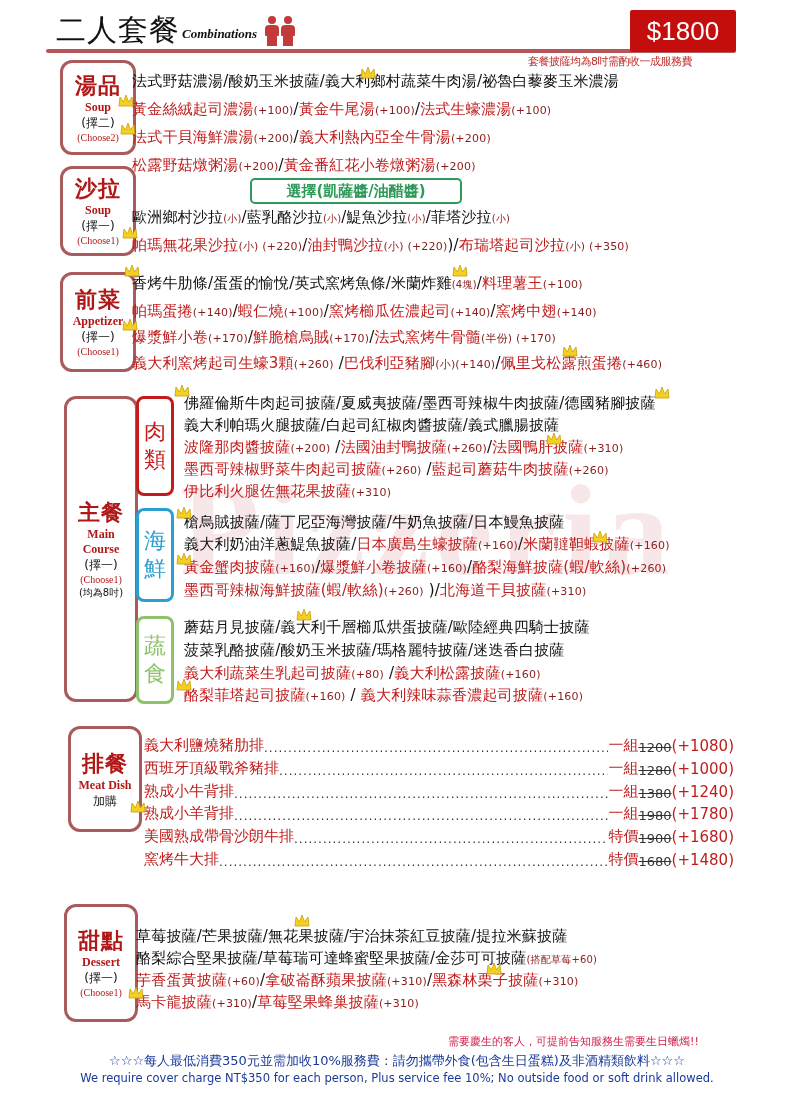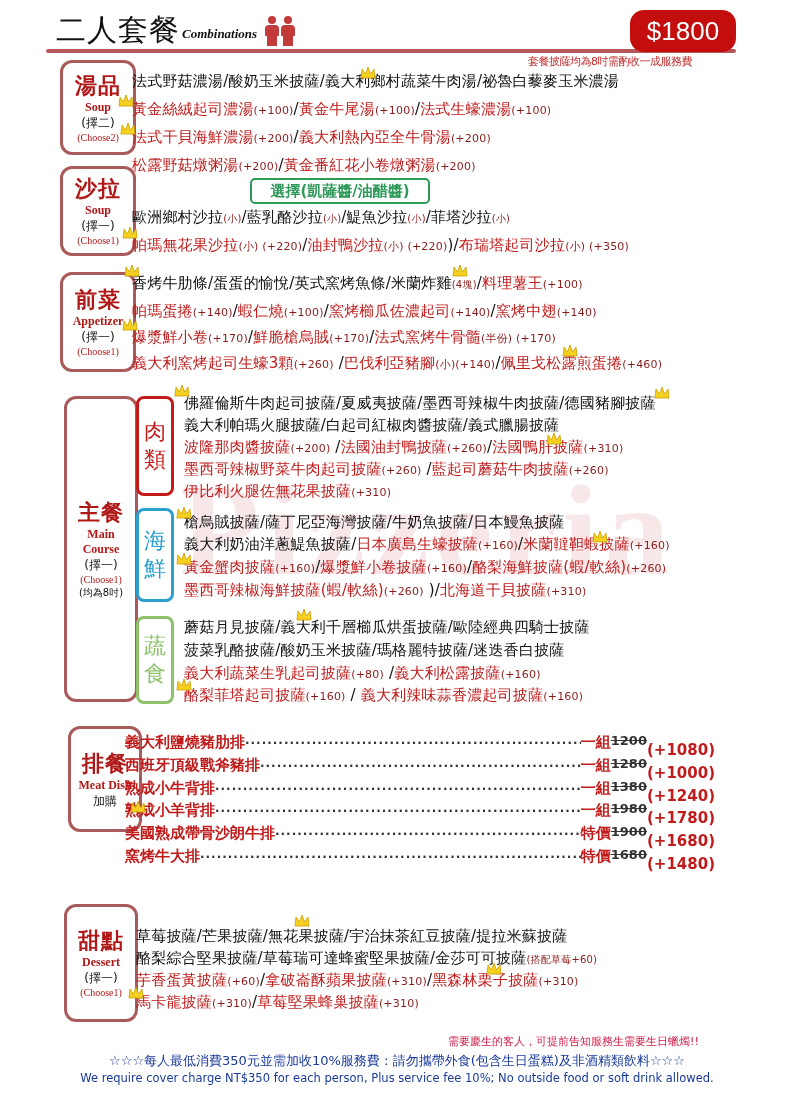--- a/index.html
+++ b/index.html
@@ -20,21 +20,21 @@
   .title-en { font-family: "Liberation Serif", serif; font-style: italic; font-weight: bold; font-size: 13px; color: #111; margin-left: 2px; margin-bottom: 6px; }
   .people { display: flex; margin-left: 8px; margin-bottom: 2px; gap: 2px; }
   .person { width: 14px; height: 30px; position: relative; }
   .person .head { position: absolute; left: 3px; top: 0; width: 8px; height: 8px; border-radius: 50%; background: #c23a3a; }
   .person .body { position: absolute; left: 0; top: 9px; width: 14px; height: 11px; background: #c23a3a; border-radius: 4px 4px 1px 1px; }
   .person .leg1, .person .leg2 { position: absolute; top: 19px; width: 5px; height: 11px; background: #c23a3a; }
   .person .leg1 { left: 2px; } .person .leg2 { left: 7px; }
 
   .rule { position: absolute; left: 46px; top: 49px; width: 690px; height: 4px; background: #b5565a; border-radius: 2px; z-index: 1; }
   .price-badge {
-    position: absolute; left: 630px; top: 10px; width: 106px; height: 42px; border-radius: 14px;
+    position: absolute; left: 630px; top: 10px; width: 106px; height: 42px; border-radius: 2px;
     background: #c40e0e; color: #fff; font-family: "Liberation Sans", sans-serif; font-size: 26px;
     display: flex; align-items: center; justify-content: center; z-index: 2;
   }
   .service-note { position: absolute; left: 528px; top: 54px; font-size: 11px; color: #c02a2a; z-index: 1; letter-spacing: -0.5px; }
 
   
   .cat {
     position: absolute; border: 3px solid #a95a5a; border-radius: 12px; text-align: center; background: transparent; z-index: 1;
     display: flex; flex-direction: column; align-items: center; justify-content: center; margin-left: 16px;
   }
@@ -54,26 +54,26 @@
 
   
   .line { position: absolute; white-space: nowrap; font-size: 15px; line-height: 22px; z-index: 1; letter-spacing: 0.2px; }
   .k { color: #111; }
   .r { color: #c01c1c; }
   .p { font-size: 11px; color: #8a1b1b; }
   .ps { font-size: 10px; color: #8a1b1b; }
   .crown { position: absolute; width: 16px; height: 14px; z-index: 2; }
 
   .dressing {
-    position: absolute; left: 250px; top: 178px; width: 180px; height: 26px; border: 2px solid #2e9a5a; border-radius: 5px;
+    position: absolute; left: 250px; top: 178px; width: 212px; height: 26px; border: 2px solid #2e9a5a; border-radius: 5px;
     color: #2e9a5a; font-size: 15px; text-align: center; line-height: 22px; z-index: 1; font-weight: bold;
   }
 
   
-  .mrow { position: absolute; left: 125px; width: 590px; height: 22px; display: flex; align-items: flex-start; font-size: 15px; color: #c01c1c; z-index: 1; font-weight: bold; }
+  .mrow { position: absolute; left: 144px; width: 590px; height: 22px; display: flex; align-items: flex-end; font-size: 15px; color: #c01c1c; z-index: 1; }
   .mrow .dots { flex: 1; overflow: hidden; white-space: nowrap; color: #333; letter-spacing: 1px; font-size: 12px; }
   .mrow .unit { color: #c01c1c; }
   .mrow .old { color: #333; text-decoration: line-through; font-size: 13px; }
   .mrow .new { color: #c01c1c; font-size: 15px; margin-top: 8px; }
 
   .footer-bday { position: absolute; left: 448px; top: 1034px; font-size: 11px; color: #d0204a; z-index: 1; }
   .footer-zh { position: absolute; left: 40px; top: 1052px; width: 714px; font-size: 13px; color: #1a3a9a; text-align: center; z-index: 1; }
   .footer-en { position: absolute; left: 40px; top: 1071px; width: 714px; font-size: 11.5px; color: #1a3a9a; text-align: center; z-index: 1; }
 </style>
 </head>

